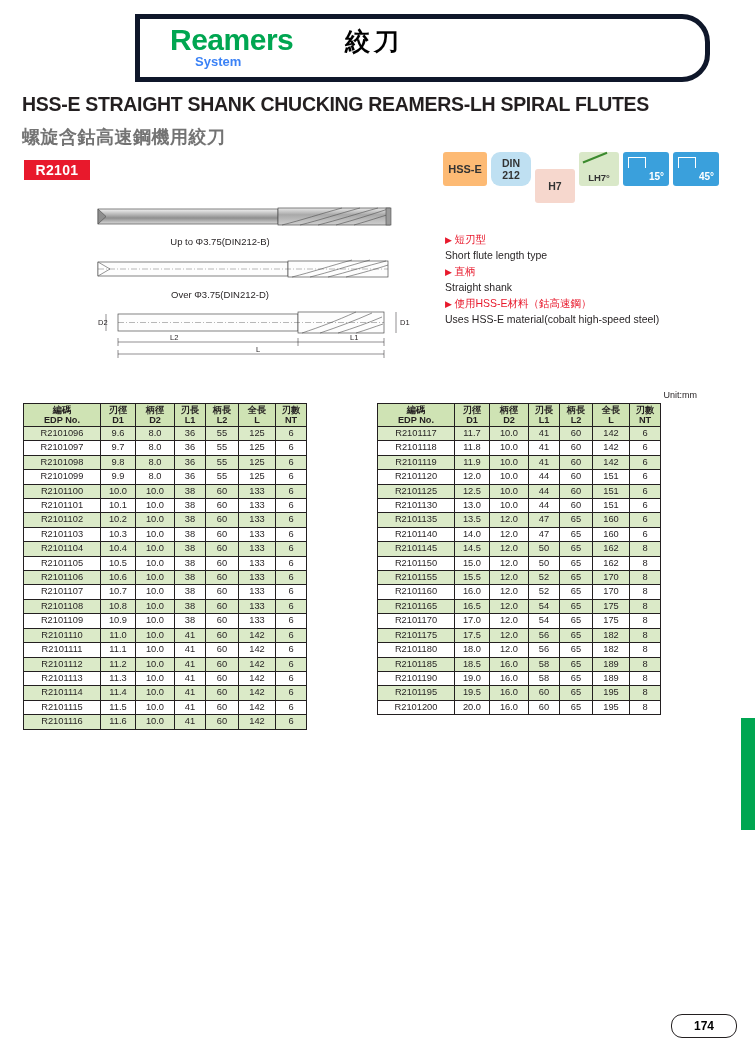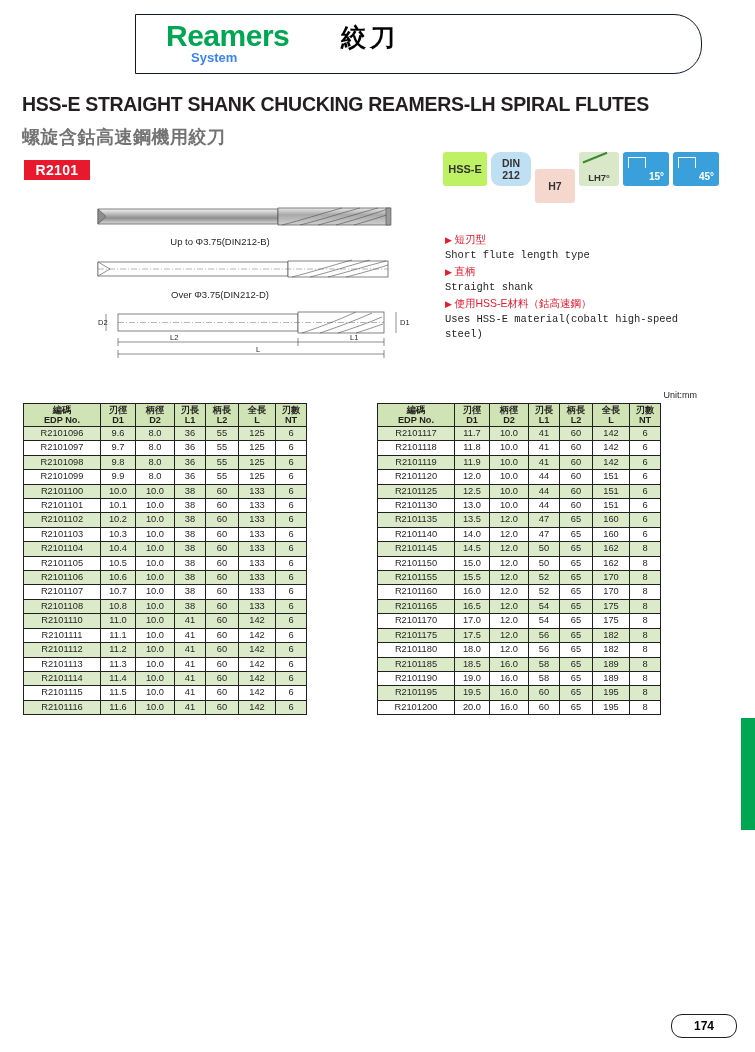--- a/index.html
+++ b/index.html
@@ -4,21 +4,21 @@
 <style>
   html,body{margin:0;padding:0;}
   body{
     width:755px;height:1052px;background:#ffffff;
     font-family:"Liberation Sans", sans-serif;
     color:#000;position:relative;overflow:hidden;
   }
   
   .header-band{
     position:absolute;left:135px;top:14px;width:565px;height:58px;
-    border:1px solid #0f172a;border-radius:0 28px 28px 0;
+    border:5px solid #0f172a;border-radius:0 28px 28px 0;
     background:#fff;
   }
   .header-title{
     position:absolute;left:30px;top:4px;
     font-size:30px;font-weight:bold;color:#00a651;letter-spacing:-0.5px;
   }
   .header-sub{
     position:absolute;left:55px;top:35px;
     font-size:13px;font-weight:bold;color:#3b82f6;
   }
@@ -40,42 +40,42 @@
     background:#e8192c;color:#fff;font-size:14px;font-weight:bold;
     text-align:center;line-height:20px;letter-spacing:0.3px;
   }
   
   .spec-row{position:absolute;left:443px;top:152px;display:flex;gap:4px;align-items:flex-start;}
   .spec-box{
     width:40px;height:34px;border-radius:3px;
     display:flex;flex-direction:column;align-items:center;justify-content:center;
     font-size:10.5px;font-weight:bold;color:#333;line-height:12px;text-align:center;
   }
-  .spec-hsse{background:#bef264;width:44px;font-size:11px;}
+  .spec-hsse{background:#fdba74;width:44px;font-size:11px;}
   .spec-din{background:#bfe0f2;border-radius:9px;}
   .spec-h7{background:#f6d7cd;margin-top:17px;}
   .spec-lh{background:#d9e8c8;position:relative;}
   .spec-lh .lh-txt{position:absolute;bottom:2px;left:0;width:100%;font-size:9.5px;}
   .spec-lh .lh-diag{
     position:absolute;left:6px;top:4px;width:26px;height:16px;
     border-top:2px solid #3b8a2e;transform:rotate(-22deg);
   }
   .spec-ang{background:#3aa0dc;color:#fff;width:46px;position:relative;}
   .spec-ang .ang-txt{position:absolute;bottom:3px;right:5px;font-size:10px;}
   .spec-ang .ang-ico{
     position:absolute;left:5px;top:5px;width:16px;height:10px;
     border:1px solid #fff;border-bottom:none;
   }
   
   .draw-area{position:absolute;left:20px;top:190px;width:400px;height:180px;}
   
   .features{position:absolute;left:445px;top:232px;width:260px;font-size:10.5px;line-height:15px;}
   .feat-cn{color:#e8192c;}
   .feat-cn .tri{color:#e8192c;}
-  .feat-en{color:#231f20;margin-bottom:1px;font-family:Liberation Mono, monospace;}
+  .feat-en{color:#231f20;margin-bottom:1px;}
   .tri{font-size:9px;}
   
   .unit{position:absolute;right:58px;top:390px;font-size:9px;color:#231f20;padding-left:33px;}
   
   table.spec{border-collapse:collapse;font-size:9.3px;}
   table.spec th,table.spec td{
     border:1px solid #231f20;text-align:center;padding:0;height:13.4px;
     line-height:13.4px;color:#231f20;
   }
   table.spec thead th{background:#cfe3b4;font-weight:bold;height:12px;line-height:12px;padding:1px 0;}
@@ -365,20 +365,29 @@
       </tr>
       <tr class="row-alt">
         <td class="c0">R2101108</td>
         <td class="c1">10.8</td>
         <td class="c2">10.0</td>
         <td class="c3">38</td>
         <td class="c4">60</td>
         <td class="c5">133</td>
         <td class="c6">6</td>
       </tr>
+      <tr>
+        <td class="c0">R2101109</td>
+        <td class="c1">10.9</td>
+        <td class="c2">10.0</td>
+        <td class="c3">38</td>
+        <td class="c4">60</td>
+        <td class="c5">133</td>
+        <td class="c6">6</td>
+      </tr>
       <tr class="row-alt">
         <td class="c0">R2101110</td>
         <td class="c1">11.0</td>
         <td class="c2">10.0</td>
         <td class="c3">41</td>
         <td class="c4">60</td>
         <td class="c5">142</td>
         <td class="c6">6</td>
       </tr>
       <tr>

